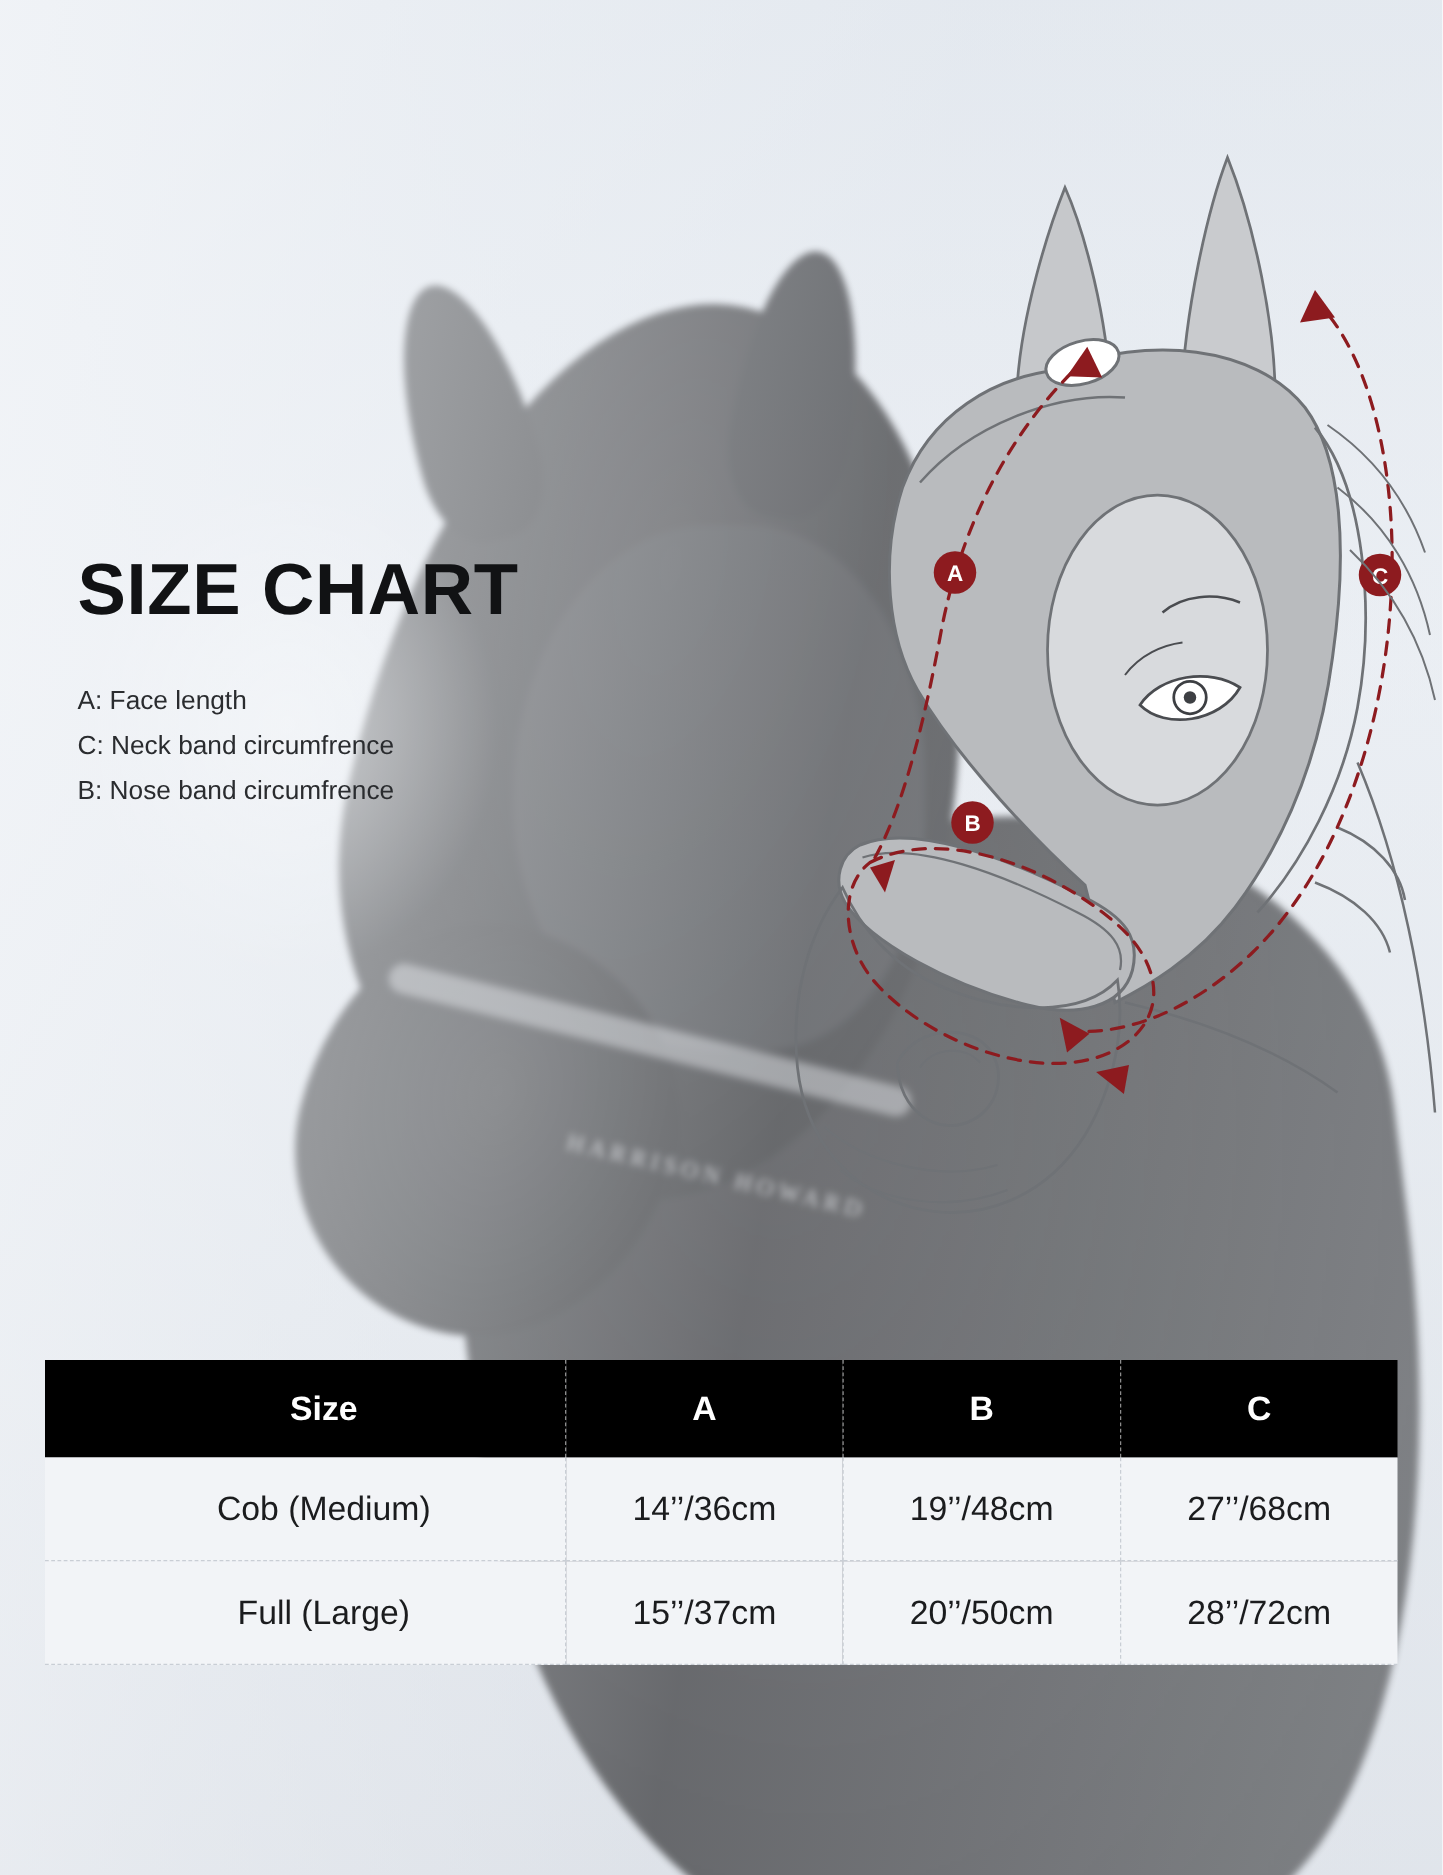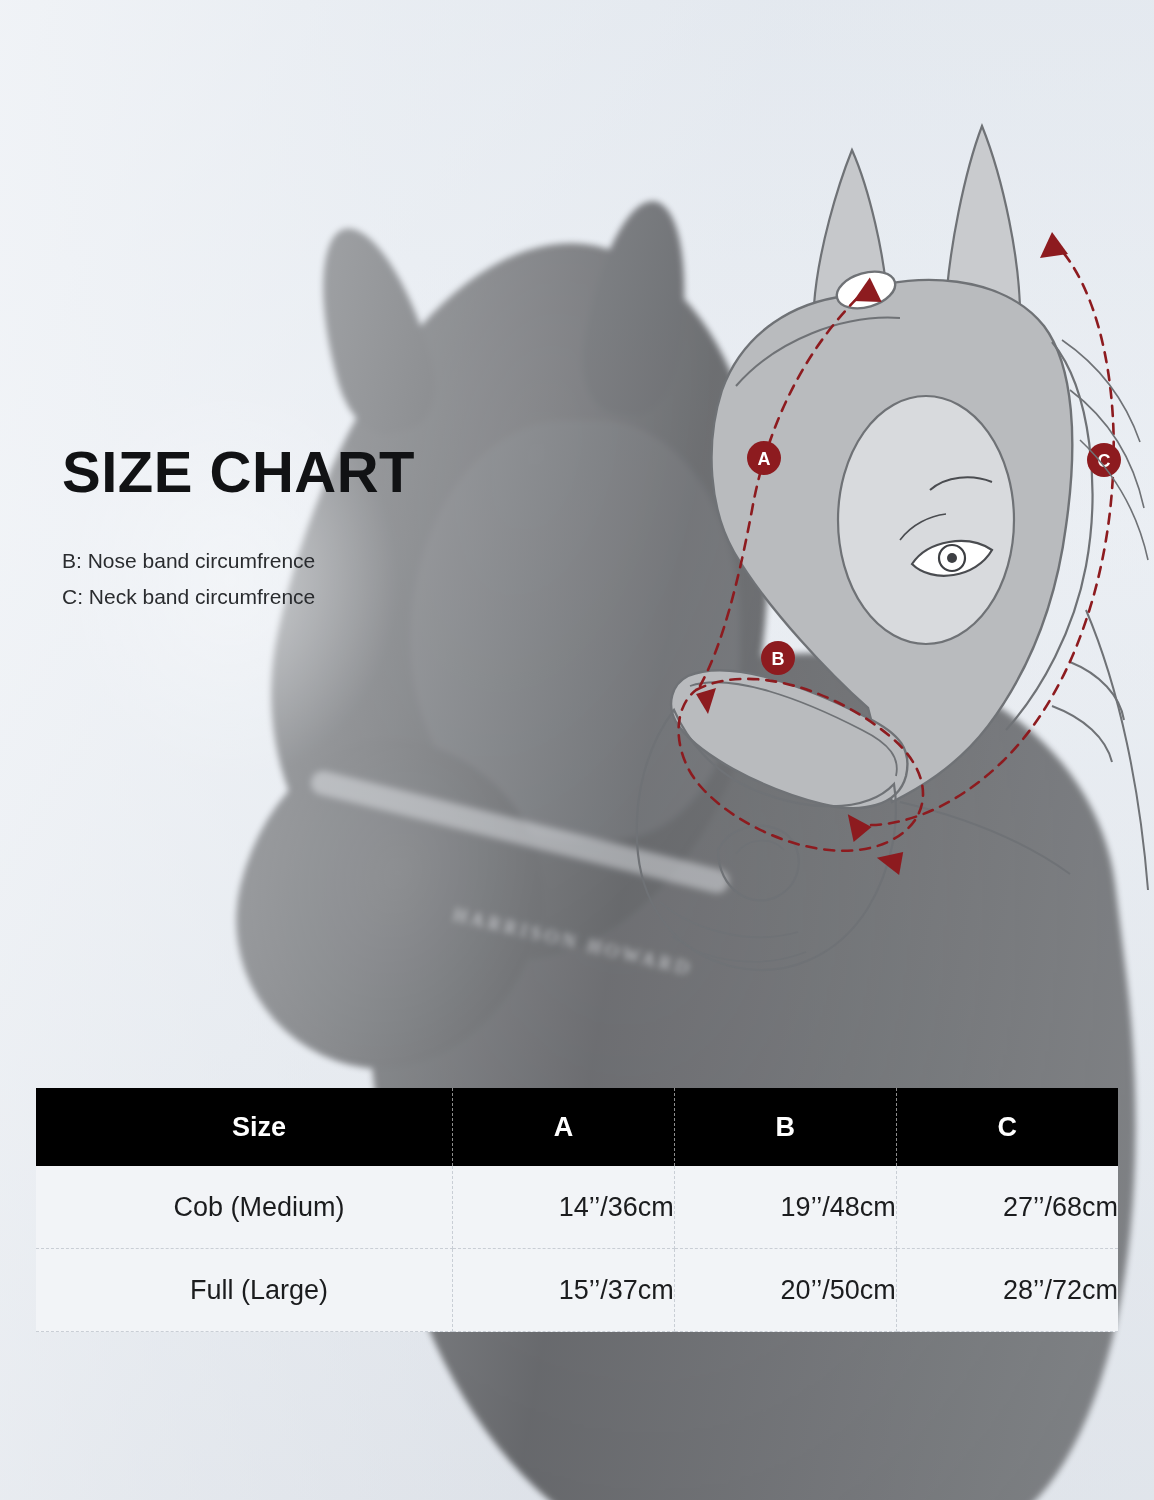--- a/index.html
+++ b/index.html
@@ -201,21 +201,21 @@
     padding-left: 30px;
     border-right: 1px dashed rgba(255,255,255,0.55);
   }
   table.size-table thead th:last-child {
     border-right: none;
   }
   table.size-table tbody td {
     font-size: 27px;
     color: #1b1c1e;
     height: 82px;
-    text-align: right;
+    text-align: center;
     background: #f2f4f7;
     border-bottom: 1px dashed #c9ced5;
     border-right: 1px dashed #c9ced5;
     padding: 0;
   }
   table.size-table tbody tr:last-child td {
     border-bottom: 1px dashed #c9ced5;
   }
   table.size-table tbody td:first-child {
     text-align: center;
@@ -246,22 +246,23 @@
       <div class="bh-strap"></div>
       <div class="brand-text">HARRISON  HOWARD</div>
       <div class="bh-glow"></div>
     </div>
     <div class="white-wash"></div>
   </div>
 
   <div class="headline-block">
     <h1 class="title">SIZE CHART</h1>
     <div class="legend">
+      <div class="legend-item">A: Face length</div>
+      <div class="legend-item">C: Neck band circumfrence</div>
       <div class="legend-item">B: Nose band circumfrence</div>
-      <div class="legend-item">C: Neck band circumfrence</div>
     </div>
   </div>
 
   <div class="diagram">
     <svg width="554" height="900" viewBox="0 0 554 900" xmlns="http://www.w3.org/2000/svg">
       <g>
 
         <path d="M214 215 C 218 160, 238 95, 252 60 C 268 96, 286 166, 288 222 C 268 238, 236 238, 214 215 Z" fill="#c6c8cb" stroke="#6f7276" stroke-width="2.2"></path>
 
         <path d="M345 228 C 348 158, 366 78, 382 36 C 402 86, 422 172, 420 238 C 396 258, 368 252, 345 228 Z" fill="#c9cbce" stroke="#6f7276" stroke-width="2.2"></path>

